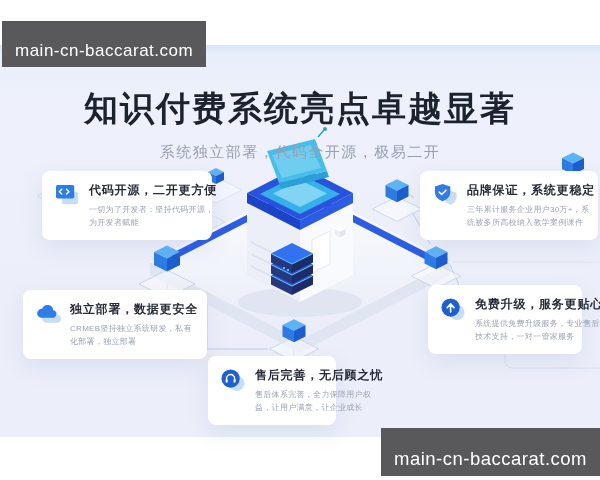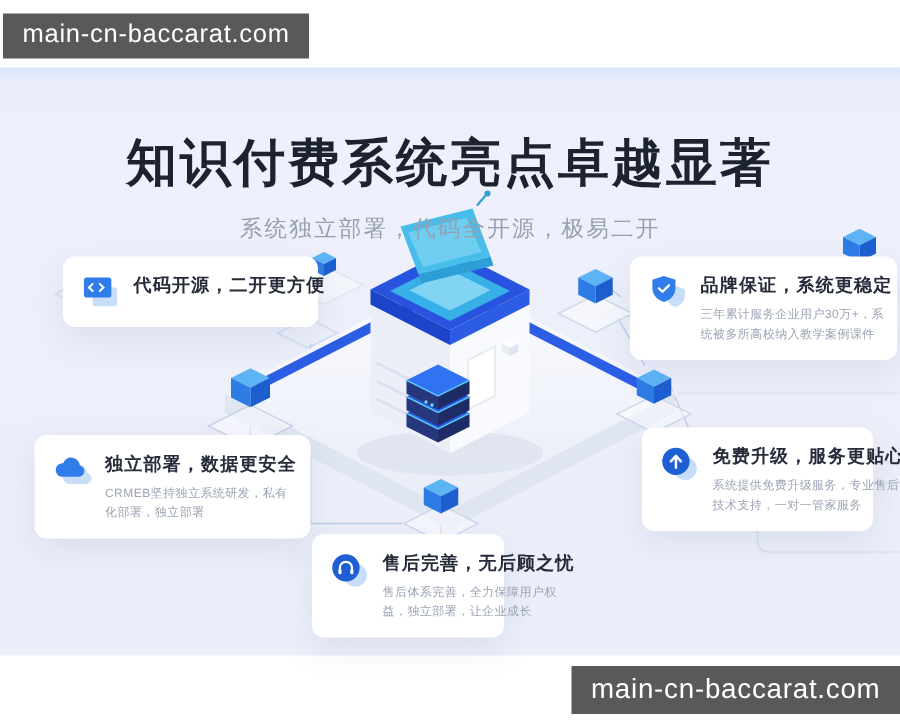--- a/index.html
+++ b/index.html
@@ -9,21 +9,21 @@
     font-family:"Liberation Sans","DejaVu Sans",sans-serif;
   }
   
   .content-bg{
     position:absolute;left:0;top:45px;width:600px;height:392px;z-index:1;
     background:linear-gradient(180deg,#d8e6f8 0px,#e9eefa 10px,#eef1fb 60px,#ecEFF9 250px,#eceff9 100%);
   }
   
   .wm{
     position:absolute;background:#59595b;color:#ffffff;z-index:10;
-    font-size:18px;letter-spacing:.5px;padding:4px 13px 6px 13px;white-space:nowrap;
+    font-size:18px;letter-spacing:.5px;padding:20px 13px 6px 13px;white-space:nowrap;margin-top:12px;
   }
   .wm-tl{left:2px;top:9px;font-size:17px;}
   .wm-br{right:0px;bottom:4px;font-size:18.5px;}
   
   .header{position:absolute;left:0;top:86px;width:600px;text-align:center;z-index:4;}
   .header h1{
     margin:0;font-size:34px;font-weight:bold;color:#1d222f;letter-spacing:2px;
   }
   .header p{
     margin:11px 0 0 0;font-size:15px;color:#97a0b1;letter-spacing:1.5px;
@@ -173,20 +173,21 @@
 </svg>
 
 <div class="card card-tl">
   <svg class="ficon" viewBox="0 0 28 26">
     <rect x="8" y="9" width="17" height="13" rx="2" fill="#c7ddf8"></rect>
     <rect x="2" y="2" width="19" height="14" rx="2" fill="#2e7de8"></rect>
     <path d="M8 6.5 L5.5 9 L8 11.5 M13 6.5 L15.5 9 L13 11.5" stroke="#ffffff" stroke-width="1.4" fill="none" stroke-linecap="round"></path>
   </svg>
   <div class="txt">
     <h3>代码开源，二开更方便</h3>
+    <p>一切为了开发者：坚持代码开源，为开发者赋能</p>
   </div>
 </div>
 
 <div class="card card-tr">
   <svg class="ficon" viewBox="0 0 28 26">
     <path d="M19 8 l6.5 2.1 v4.2 c0 4.2-2.8 7-6.5 8.2 c-3.7-1.2-6.5-4-6.5-8.2 v-4.2 z" fill="#c7ddf8"></path>
     <path d="M11 1 l8 2.6 v5.6 c0 5-3.2 8.4-8 9.8 c-4.8-1.4-8-4.8-8-9.8 V3.6 z" fill="#2e7de8"></path>
     <path d="M7.5 9.5 l2.5 2.5 4.5-4.5" stroke="#ffffff" stroke-width="1.6" fill="none" stroke-linecap="round" stroke-linejoin="round"></path>
   </svg>
   <div class="txt">
@@ -221,15 +222,15 @@
 <div class="card card-bc">
   <svg class="ficon" viewBox="0 0 28 26">
     <circle cx="17.5" cy="16" r="8" fill="#c7ddf8"></circle>
     <circle cx="11" cy="11" r="9.5" fill="#1e5fd6"></circle>
     <path d="M6.8 12.5 v-1.5 a4.2 4.2 0 0 1 8.4 0 v1.5" stroke="#ffffff" stroke-width="1.5" fill="none" stroke-linecap="round"></path>
     <rect x="5.8" y="11.8" width="2.2" height="3.6" rx="1.1" fill="#ffffff"></rect>
     <rect x="14" y="11.8" width="2.2" height="3.6" rx="1.1" fill="#ffffff"></rect>
   </svg>
   <div class="txt">
     <h3>售后完善，无后顾之忧</h3>
-    <p>售后体系完善，全力保障用户权益，独立部署，让企业成长</p>
+    <p>售后体系完善，全力保障用户权益，让用户满意，让企业成长</p>
   </div>
 </div>
 
 </body></html>

